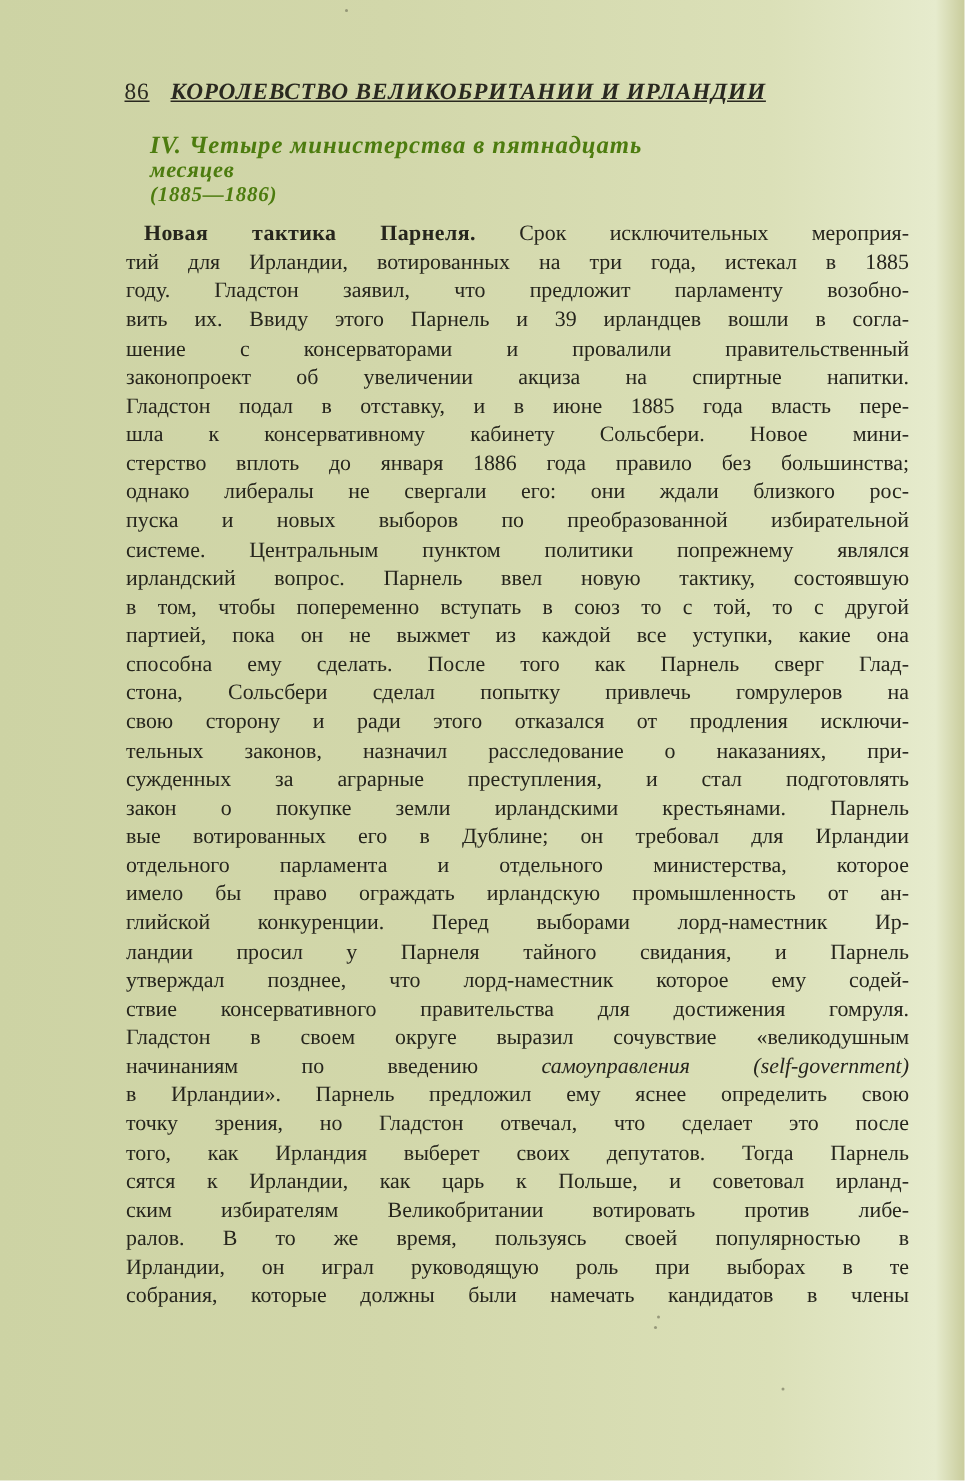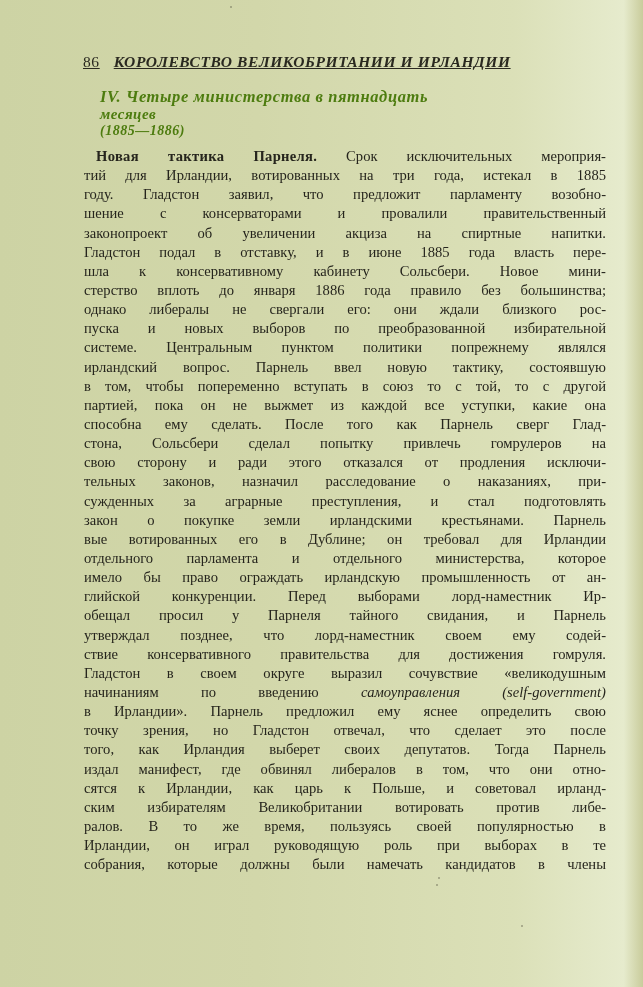--- a/index.html
+++ b/index.html
@@ -49,20 +49,21 @@
   <div class="chapter">
     <div class="l1">IV. Четыре министерства в пятнадцать</div>
     <div class="l2">месяцев</div>
     <div class="l3">(1885—1886)</div>
   </div>
 
   <div class="body-text">
     <span class="line first"><span class="lead">Новая тактика Парнеля.</span><span> Срок исключительных мероприя-</span></span>
     <span class="line">тий для Ирландии, вотированных на три года, истекал в 1885</span>
     <span class="line">году. Гладстон заявил, что предложит парламенту возобно-</span>
+    <span class="line">вить их. Ввиду этого Парнель и 39 ирландцев вошли в согла-</span>
     <span class="line">шение с консерваторами и провалили правительственный</span>
     <span class="line">законопроект об увеличении акциза на спиртные напитки.</span>
     <span class="line">Гладстон подал в отставку, и в июне 1885 года власть пере-</span>
     <span class="line">шла к консервативному кабинету Сольсбери. Новое мини-</span>
     <span class="line">стерство вплоть до января 1886 года правило без большинства;</span>
     <span class="line">однако либералы не свергали его: они ждали близкого рос-</span>
     <span class="line">пуска и новых выборов по преобразованной избирательной</span>
     <span class="line">системе. Центральным пунктом политики попрежнему являлся</span>
     <span class="line">ирландский вопрос. Парнель ввел новую тактику, состоявшую</span>
     <span class="line">в том, чтобы попеременно вступать в союз то с той, то с другой</span>
@@ -70,29 +71,28 @@
     <span class="line">способна ему сделать. После того как Парнель сверг Глад-</span>
     <span class="line">стона, Сольсбери сделал попытку привлечь гомрулеров на</span>
     <span class="line">свою сторону и ради этого отказался от продления исключи-</span>
     <span class="line">тельных законов, назначил расследование о наказаниях, при-</span>
     <span class="line">сужденных за аграрные преступления, и стал подготовлять</span>
     <span class="line">закон о покупке земли ирландскими крестьянами. Парнель</span>
     <span class="line">вые вотированных его в Дублине; он требовал для Ирландии</span>
     <span class="line">отдельного парламента и отдельного министерства, которое</span>
     <span class="line">имело бы право ограждать ирландскую промышленность от ан-</span>
     <span class="line">глийской конкуренции. Перед выборами лорд-наместник Ир-</span>
-    <span class="line">обещал просил у Парнеля тайного свидания, и Парнель</span>
-    <span class="line">утверждал позднее, что лорд-наместник своем ему содей-</span>
+    <span class="line">ландии просил у Парнеля тайного свидания, и Парнель</span>
+    <span class="line">утверждал позднее, что лорд-наместник которое ему содей-</span>
     <span class="line">ствие консервативного правительства для достижения гомруля.</span>
     <span class="line">Гладстон в своем округе выразил сочувствие «великодушным</span>
     <span class="line"><span>начинаниям по введению </span><span class="ital">самоуправления (self-government)</span></span>
     <span class="line">в Ирландии». Парнель предложил ему яснее определить свою</span>
     <span class="line">точку зрения, но Гладстон отвечал, что сделает это после</span>
     <span class="line">того, как Ирландия выберет своих депутатов. Тогда Парнель</span>
-    <span class="line">издал манифест, где обвинял либералов в том, что они отно-</span>
     <span class="line">сятся к Ирландии, как царь к Польше, и советовал ирланд-</span>
     <span class="line">ским избирателям Великобритании вотировать против либе-</span>
     <span class="line">ралов. В то же время, пользуясь своей популярностью в</span>
     <span class="line">Ирландии, он играл руководящую роль при выборах в те</span>
     <span class="line">собрания, которые должны были намечать кандидатов в члены</span>
   </div>
 
   <div class="speck" style="left:230px;top:6px;"></div>
   <div class="speck" style="left:438px;top:877px;"></div>
   <div class="speck" style="left:436px;top:884px;"></div>

